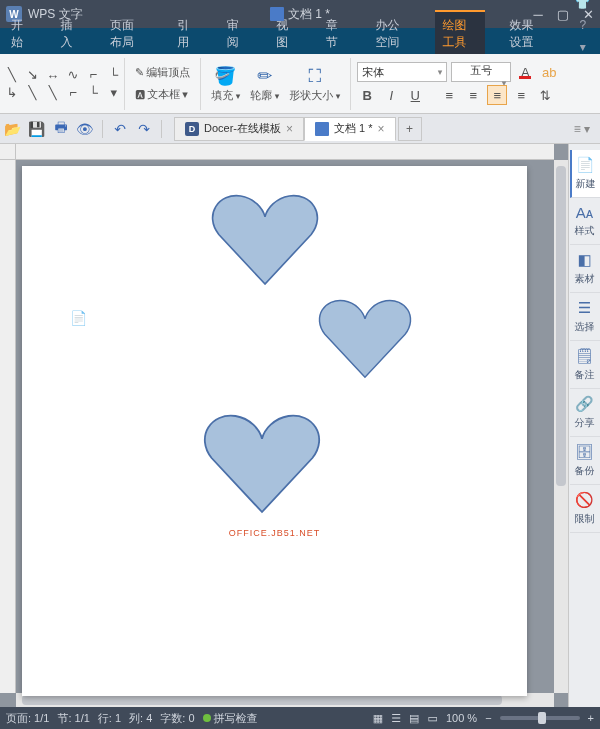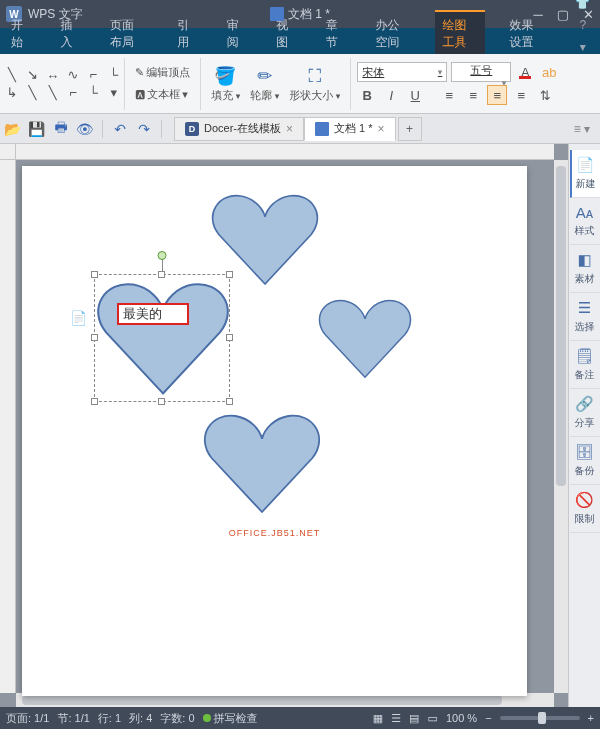--- a/index.html
+++ b/index.html
@@ -18,21 +18,21 @@
   .menubar .login-area span{cursor:pointer;}
   .ribbon { height: 60px; background:#f4f5f6; border-bottom:1px solid #c8c8c8; display:flex; align-items:center; padding:0 4px; }
   .shape-pool { width:120px; display:grid; grid-template-columns:repeat(6,1fr); gap:2px; }
   .shape-pool .sp { width:16px; height:16px; display:flex; align-items:center; justify-content:center; color:#555; font-size:13px; cursor:pointer; }
   .rgroup { border-left:1px solid #d8d8d8; padding:0 6px; height:52px; display:flex; flex-direction:column; justify-content:center; gap:3px; }
   .rgroup .row { display:flex; align-items:center; gap:4px; }
   .btn-sm { padding:2px 4px; font-size:11px; color:#555; display:flex; align-items:center; gap:2px; cursor:pointer; }
   .big-btn { display:flex; flex-direction:column; align-items:center; font-size:11px; color:#555; padding:2px 4px; cursor:pointer; }
   .big-btn .ico { width:24px;height:24px;display:flex;align-items:center;justify-content:center;font-size:18px; }
   .big-btn .drop::after{content:" ▾";font-size:9px;}
-  .font-box { border:1px solid #bbb; background:#fff; height:20px; padding:0 4px; display:flex; align-items:center; min-width:60px; font-size:11px;text-decoration:underline; }
+  .font-box { border:1px solid #bbb; background:#fff; height:20px; padding:0 4px; display:flex; align-items:center; min-width:60px; font-size:11px; }
   .font-box .arr{margin-left:auto;font-size:9px;color:#888;}
   .fmt-btn { width:20px;height:20px; display:flex;align-items:center;justify-content:center;border:1px solid transparent;cursor:pointer;color:#555;font-size:13px; }
   .fmt-btn.sel{background:#fce6c8;border-color:#e8a44a;}
   .color-A{position:relative;}
   .color-A::after{content:"";position:absolute;bottom:2px;left:3px;right:3px;height:3px;background:#d22;}
   .color-ab{color:#e8a44a;}
   .qat { height:30px; background:#e5e7eb; border-bottom:1px solid #c8c8c8; display:flex; align-items:center; padding:0 4px; gap:6px; }
   .qat .qbtn{width:18px;height:18px;display:flex;align-items:center;justify-content:center;color:#3a68b5;cursor:pointer;font-size:14px;}
   .qat .folder{color:#e8a44a;}
   .qat .sep{width:1px;height:18px;background:#c8c8c8;margin:0 2px;}
@@ -224,38 +224,20 @@
       <svg class="heart" style="left:188px;top:24px;" width="110" height="100" viewBox="0 0 100 90">
           <path d="M50 85 L8 40 C-6 22 8 2 28 5 C40 7 48 16 50 24 C52 16 60 7 72 5 C92 2 106 22 92 40 Z" fill="#a8c1dc" stroke="#4a6fa8" stroke-width="1.5"></path>
         </svg>
       <svg class="heart" style="left:295px;top:130px;" width="96" height="86" viewBox="0 0 100 90">
           <path d="M50 85 L8 40 C-6 22 8 2 28 5 C40 7 48 16 50 24 C52 16 60 7 72 5 C92 2 106 22 92 40 Z" fill="#a8c1dc" stroke="#4a6fa8" stroke-width="1.5"></path>
         </svg>
       <svg class="heart" style="left:180px;top:244px;" width="120" height="108" viewBox="0 0 100 90">
           <path d="M50 85 L8 40 C-6 22 8 2 28 5 C40 7 48 16 50 24 C52 16 60 7 72 5 C92 2 106 22 92 40 Z" fill="#a8c1dc" stroke="#4a6fa8" stroke-width="1.5"></path>
         </svg>
 
-      <div class="sel-frame" style="left:72px;top:108px;width:136px;height:128px;">
-        <div class="rot-line"></div>
-        <div class="rot-handle"></div>
-        <div class="handle" style="left:-4px;top:-4px;"></div>
-        <div class="handle" style="right:-4px;top:-4px;"></div>
-        <div class="handle" style="left:-4px;bottom:-4px;"></div>
-        <div class="handle" style="right:-4px;bottom:-4px;"></div>
-        <div class="handle" style="left:50%;top:-4px;margin-left:-4px;"></div>
-        <div class="handle" style="left:50%;bottom:-4px;margin-left:-4px;"></div>
-        <div class="handle" style="top:50%;left:-4px;margin-top:-4px;"></div>
-        <div class="handle" style="top:50%;right:-4px;margin-top:-4px;"></div>
-        <svg style="position:absolute;left:0;top:0;" width="136" height="128" viewBox="0 0 100 90">
-            <path d="M50 85 L8 40 C-6 22 8 2 28 5 C40 7 48 16 50 24 C52 16 60 7 72 5 C92 2 106 22 92 40 Z" fill="#a8c1dc" stroke="#4a6fa8" stroke-width="1.5"></path>
-          </svg>
-        <div class="textbox-hl" style="left:22px;top:28px;width:72px;height:22px;">
-          <span>最美的</span>
-        </div>
-      </div>
       <div class="anchor-icn" style="left:48px;top:144px;">📄</div>
 
       <div class="watermark" style="top:360px;">
         <div class="wm2">OFFICE.JB51.NET</div>
       </div>
     </div>
   </div>
 
   <div class="sidepanel">
     <div class="sp-item active">

